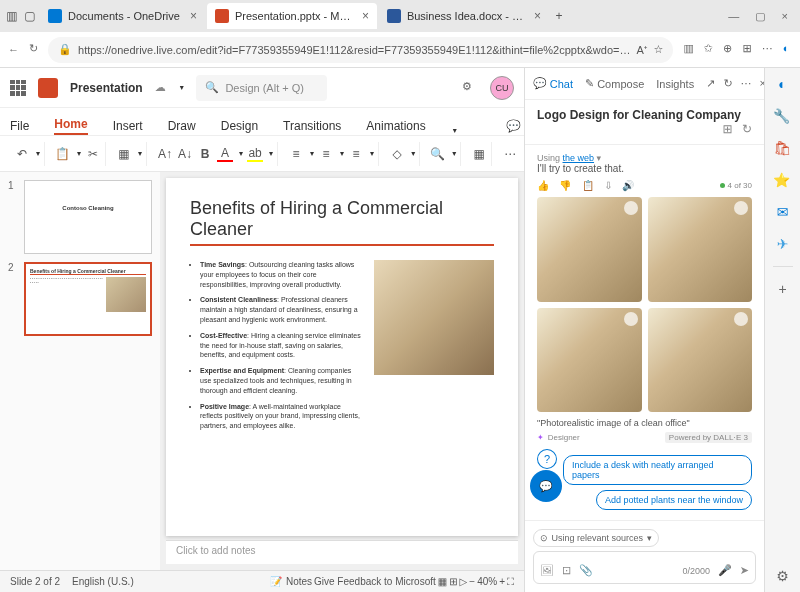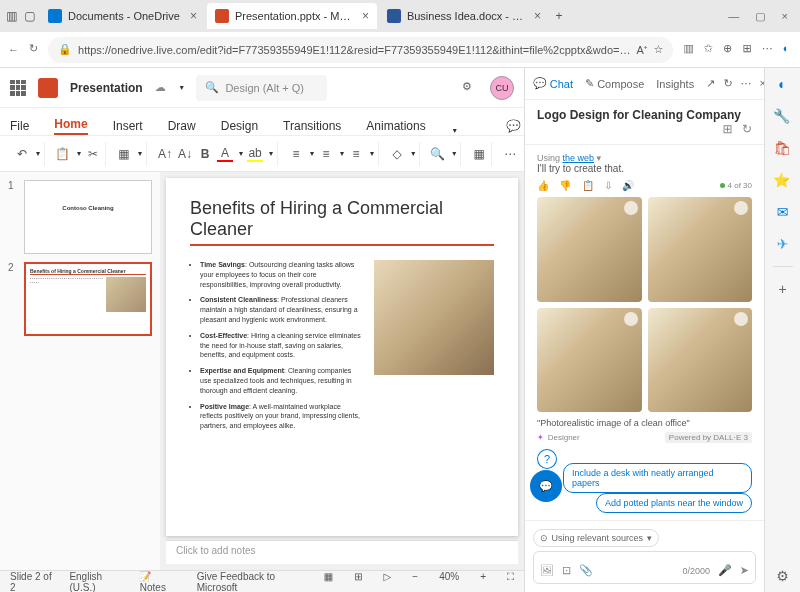--- a/index.html
+++ b/index.html
@@ -46,39 +46,39 @@
 .canvas-area{flex:1;background:#f0f0f0;display:flex;flex-direction:column;padding:6px;min-width:0}
 .slide{flex:1;background:#fff;box-shadow:0 1px 4px rgba(0,0,0,0.2);padding:20px 24px;overflow:hidden}
 .slide-title{font-size:18px;font-weight:400;color:#333;border-bottom:2px solid #d24726;padding-bottom:4px;margin-bottom:14px}
 .slide-body{display:flex;gap:12px}
 .slide-bullets{flex:1;font-size:7px;line-height:1.4}
 .slide-bullets li{margin-bottom:6px;list-style:disc;margin-left:10px}
 .slide-bullets b{font-weight:600}
 .slide-img{width:120px;height:115px;background:linear-gradient(135deg,#e8d8b8 0%,#c0a880 50%,#8a7050 100%);flex-shrink:0}
 .notes{height:24px;background:#fff;border-top:1px solid #ddd;padding:4px 10px;font-size:10px;color:#999;margin-top:4px}
 .statusbar{height:22px;background:#f5f5f5;border-top:1px solid #ddd;display:flex;align-items:center;padding:0 10px;gap:12px;font-size:10px;color:#555}
-.sb-right{margin-left:auto;display:flex;gap:21px}
+.sb-right{margin-left:auto;display:flex;align-items:center;gap:2px}
 .copilot-pane{width:240px;background:#fff;border-left:1px solid #ddd;display:flex;flex-direction:column}
 .cp-tabs{height:32px;display:flex;align-items:center;padding:0 8px;gap:12px;border-bottom:1px solid #eee;font-size:11px}
 .cp-tab{display:flex;align-items:center;gap:3px;cursor:pointer;color:#666}
 .cp-tab.active{color:#0078d4}
 .cp-tabs-right{margin-left:auto;display:flex;gap:8px;color:#666}
 .cp-title{padding:8px 12px;font-size:12px;font-weight:600;border-bottom:1px solid #eee}
 .cp-body{flex:1;overflow-y:auto;padding:8px 12px;font-size:10px}
 .cp-msg{color:#555;margin-bottom:6px}
 .cp-actions{display:flex;align-items:center;gap:10px;color:#888;margin:6px 0}
 .cp-badge{margin-left:auto;font-size:8px;display:flex;align-items:center;gap:3px}
 .cp-dot{width:5px;height:5px;border-radius:50%;background:#4caf50}
 .img-grid{display:grid;grid-template-columns:1fr 1fr;gap:6px;margin:6px 0}
 .gen-img{aspect-ratio:1;background:linear-gradient(135deg,#f0e8d0 0%,#d0b890 40%,#a08860 100%);border-radius:4px;position:relative}
 .gen-img::after{content:'';position:absolute;top:4px;right:4px;width:14px;height:14px;background:rgba(255,255,255,0.7);border-radius:50%}
 .img-caption{font-size:9px;color:#555;margin:4px 0}
 .designer-row{display:flex;align-items:center;gap:4px;font-size:8px;color:#888}
 .dalle-badge{margin-left:auto;background:#f0f0f0;padding:1px 4px;border-radius:2px}
-.suggestions{display:flex;flex-direction:column;margin-top:20px;align-items:flex-end}
+.suggestions{display:flex;flex-direction:column;gap:5px;margin-top:12px;align-items:flex-end}
 .sugg{border:1px solid #0078d4;color:#0078d4;padding:4px 8px;border-radius:10px;font-size:9px;cursor:pointer}
 .help-icon{width:20px;height:20px;border:1px solid #0078d4;border-radius:50%;color:#0078d4;display:flex;align-items:center;justify-content:center;font-size:11px;margin-top:6px}
 .cp-input-area{padding:8px;border-top:1px solid #eee}
 .cp-fab{width:32px;height:32px;background:#0078d4;border-radius:50%;position:absolute;bottom:90px;left:530px;display:flex;align-items:center;justify-content:center;color:#fff}
 .sources{font-size:9px;color:#666;display:flex;align-items:center;gap:4px;margin-bottom:4px;border:1px solid #ddd;padding:3px 6px;border-radius:10px;width:fit-content}
 .cp-input{border:1px solid #ddd;border-radius:6px;padding:6px}
 .cp-input input{border:none;outline:none;width:100%;font-size:10px;color:#888}
 .cp-input-bottom{display:flex;align-items:center;gap:8px;margin-top:6px;color:#888;font-size:11px}
 .cp-count{margin-left:auto;font-size:9px}
 .edge-bar{width:36px;background:#f5f5f5;border-left:1px solid #ddd;display:flex;flex-direction:column;align-items:center;padding:6px 0;gap:12px}

